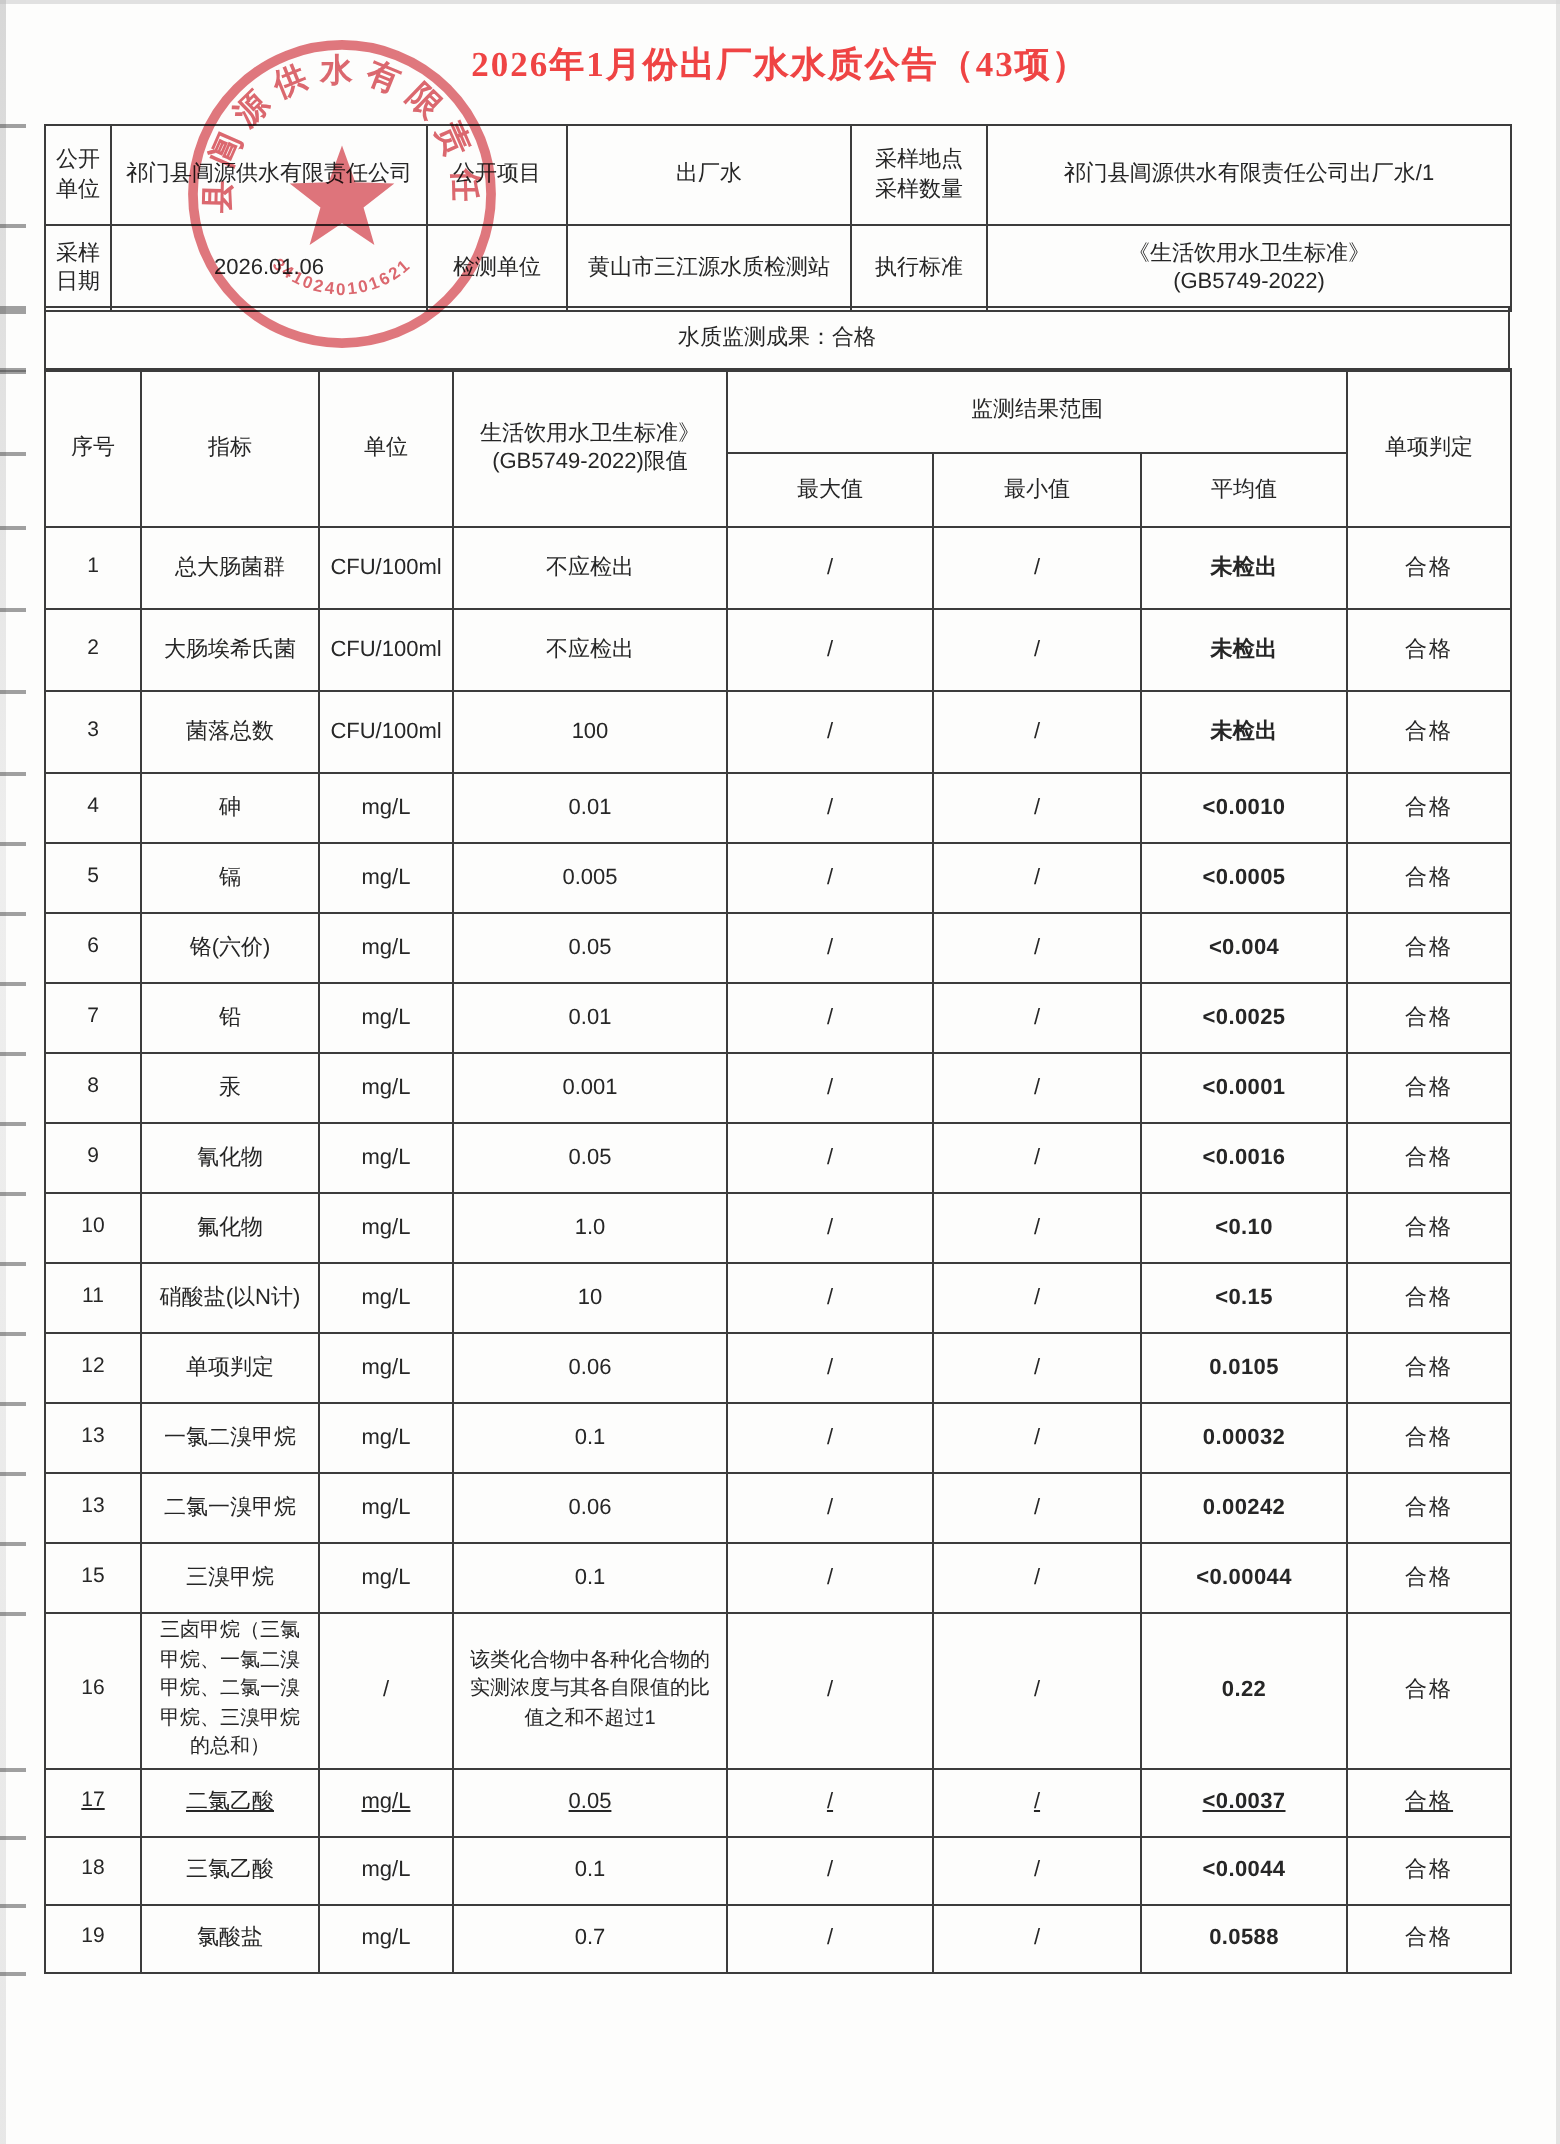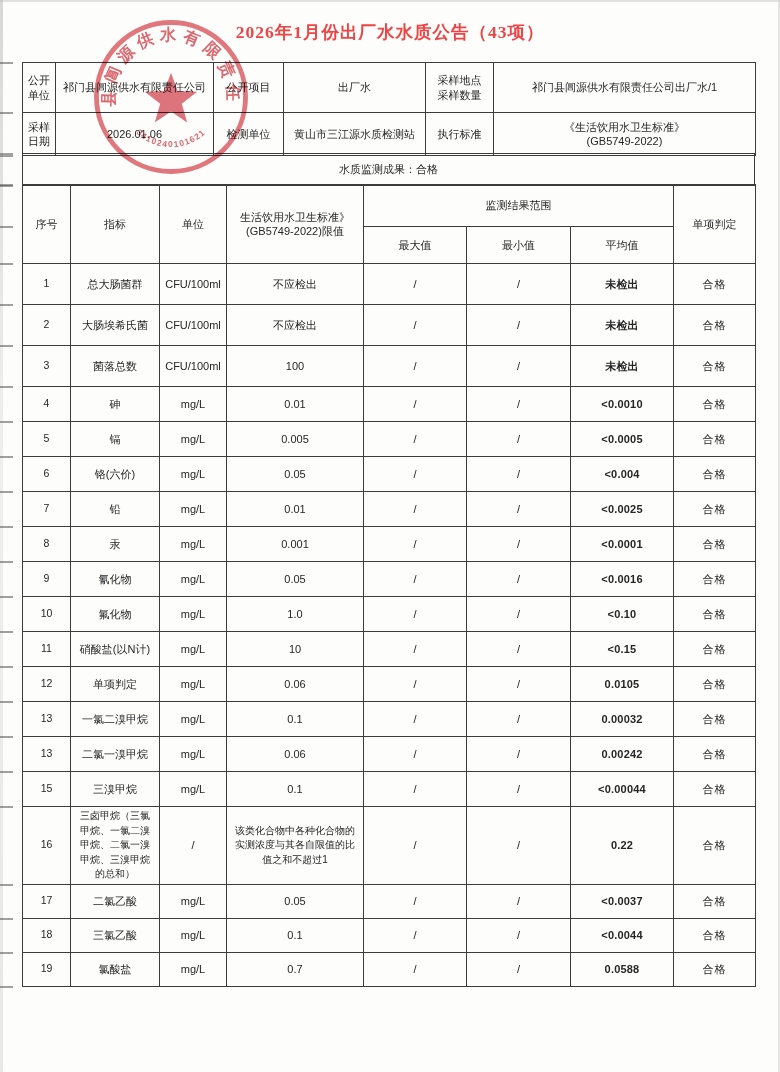--- a/index.html
+++ b/index.html
@@ -275,21 +275,21 @@
         <tr class="tall" style="height: 68px;">
       <td>16</td>
       <td>三卤甲烷（三氯甲烷、一氯二溴甲烷、二氯一溴甲烷、三溴甲烷的总和）</td>
       <td>/</td>
       <td>该类化合物中各种化合物的实测浓度与其各自限值的比值之和不超过1</td>
       <td>/</td>
       <td>/</td>
       <td>0.22</td>
       <td>合格</td>
     </tr>
-        <tr style="height: 34px;">
+        <tr style="height: 34px; text-decoration: underline;">
       <td>17</td>
       <td>二氯乙酸</td>
       <td>mg/L</td>
       <td>0.05</td>
       <td>/</td>
       <td>/</td>
       <td>&lt;0.0037</td>
       <td>合格</td>
     </tr>
         <tr style="height: 34px; margin-left: 40px;">

